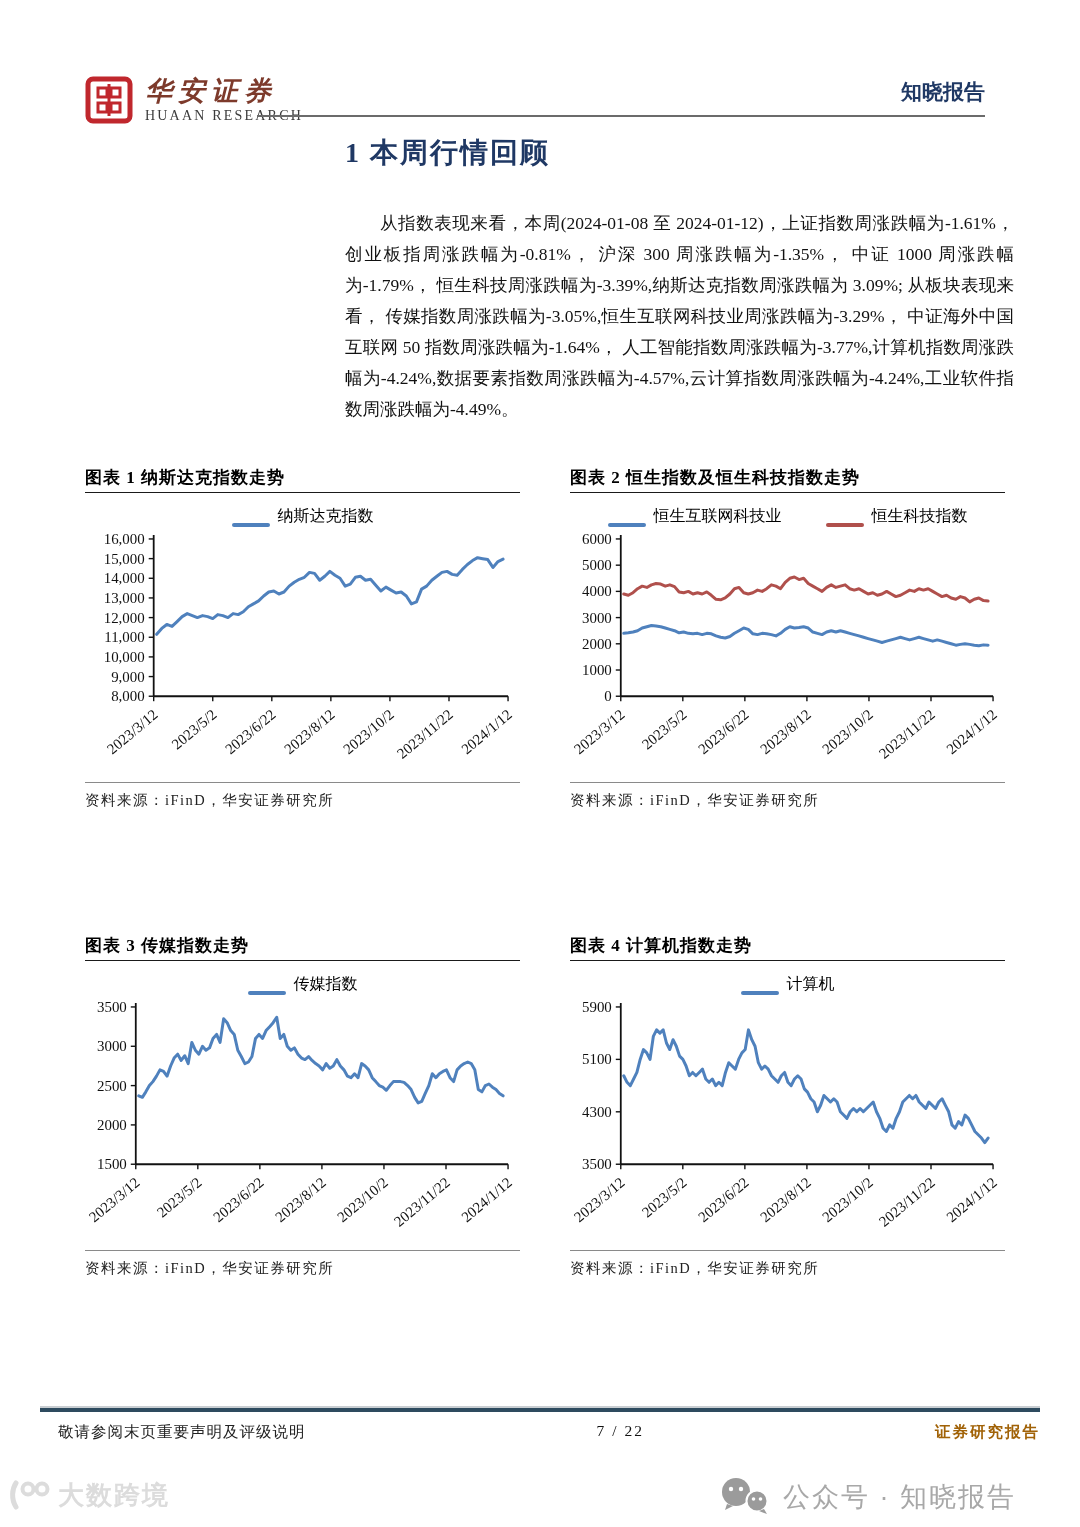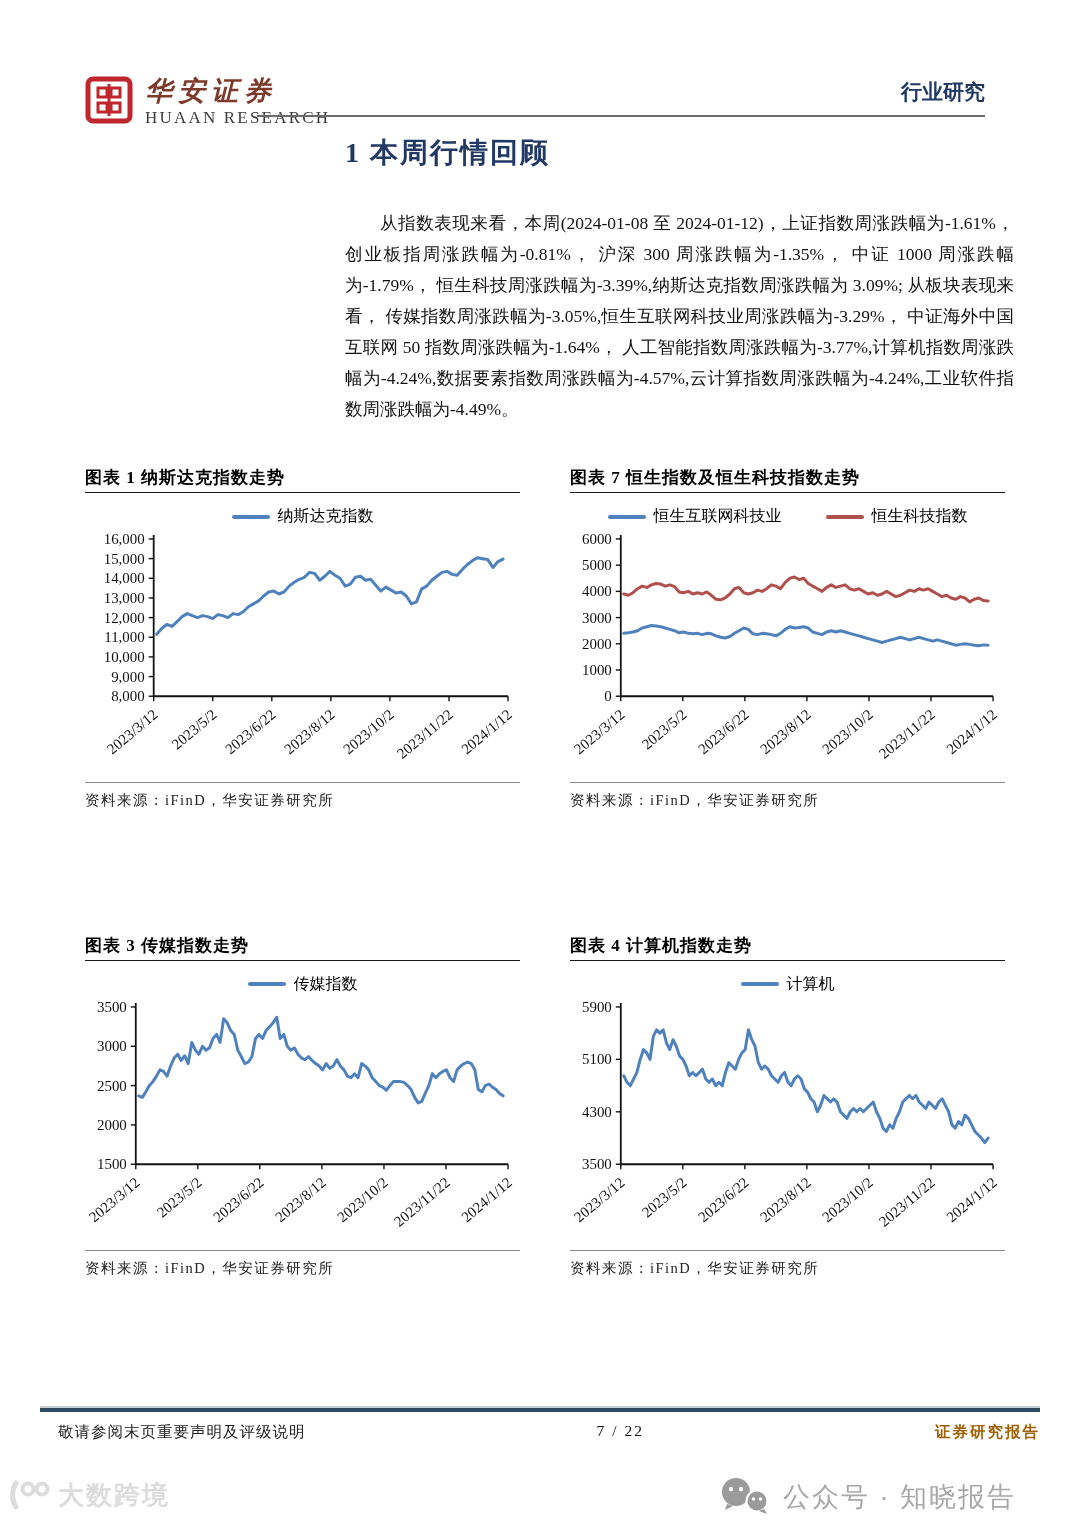--- a/index.html
+++ b/index.html
@@ -5,38 +5,38 @@
   html,body{margin:0;padding:0;background:#ffffff;}
   body{width:1080px;height:1527px;position:relative;overflow:hidden;
        font-family:"Liberation Serif",serif;color:#1a1a1a;}
 
   
   .header{position:absolute;left:85px;top:76px;right:95px;height:70px;}
   .logo-row{display:flex;align-items:flex-start;gap:12px;}
   .seal{width:48px;height:48px;flex:0 0 auto;}
   .logo-txt-cn{font-size:27px;font-weight:bold;color:#7d3a2b;letter-spacing:6px;
                font-style:italic;line-height:30px;}
-  .logo-txt-en{font-size:17px;color:#3c3c3c;letter-spacing:2.2px;margin-top:2px;}
+  .logo-txt-en{font-size:14px;color:#3c3c3c;letter-spacing:2.2px;margin-top:2px;}
   .header-rule{position:absolute;left:172px;right:0;top:39px;border-top:2px solid #6b6b6b;}
   .industry-label{position:absolute;right:0;top:2px;font-size:21px;font-weight:bold;color:#1f3864;}
 
   
   .section-title{position:absolute;left:345px;top:134px;font-size:28px;font-weight:bold;
                  color:#1f3864;letter-spacing:2px;}
   .intro{position:absolute;left:345px;right:66px;top:190px;font-size:17.5px;line-height:31px;
          text-align:justify;text-indent:2em;color:#111;}
 
   
   .grid{position:absolute;left:85px;right:75px;top:466px;display:grid;
         grid-template-columns:1fr 1fr;column-gap:50px;row-gap:124px;}
   figure.chart-card{margin:0;}
   figcaption{font-size:17px;font-weight:bold;color:#000;padding-bottom:3px;
              border-bottom:1.5px solid #1a1a1a;letter-spacing:1px;}
   .legend{display:flex;justify-content:center;gap:44px;margin:13px 0 2px;font-size:16px;color:#000;}
-  .legend-item{display:flex;align-items:center;}
+  .legend-item{display:flex;align-items:flex-end;}
   .swatch{width:38px;height:4px;display:inline-block;margin-right:8px;border-radius:2px;}
   svg.chart{display:block;width:100%;height:auto;overflow:visible;
             font-family:"Liberation Serif",serif;}
   .source{border-top:1px solid #8a8a8a;margin-top:2px;padding-top:8px;font-size:14.5px;
           color:#222;letter-spacing:1.5px;}
 
   
   .footer-rule{position:absolute;left:40px;right:40px;top:1406px;height:4px;background:#2e4b5f;
                border-top:2px solid #c9ced2;}
   .footer-row{position:absolute;left:58px;right:40px;top:1422px;display:flex;
@@ -64,21 +64,21 @@
       <rect x="13" y="27" width="9" height="9" fill="none" stroke="#c0272d" stroke-width="3"></rect>
       <rect x="26" y="27" width="9" height="9" fill="none" stroke="#c0272d" stroke-width="3"></rect>
       <line x1="24" y1="8" x2="24" y2="40" stroke="#c0272d" stroke-width="3"></line>
     </svg>
     <div>
       <div class="logo-txt-cn">华安证券</div>
       <div class="logo-txt-en">HUAAN RESEARCH</div>
     </div>
   </div>
   <div class="header-rule"></div>
-  <div class="industry-label">行业研究</div>
+  <div class="industry-label">知晓报告</div>
 </div>
 
 <div class="section-title">1 本周行情回顾</div>
 <p class="intro">从指数表现来看，本周(2024-01-08 至 2024-01-12)，上证指数周涨跌幅为-1.61%， 创业板指周涨跌幅为-0.81%， 沪深 300 周涨跌幅为-1.35%， 中证 1000 周涨跌幅为-1.79%， 恒生科技周涨跌幅为-3.39%,纳斯达克指数周涨跌幅为 3.09%; 从板块表现来看， 传媒指数周涨跌幅为-3.05%,恒生互联网科技业周涨跌幅为-3.29%， 中证海外中国互联网 50 指数周涨跌幅为-1.64%， 人工智能指数周涨跌幅为-3.77%,计算机指数周涨跌幅为-4.24%,数据要素指数周涨跌幅为-4.57%,云计算指数周涨跌幅为-4.24%,工业软件指数周涨跌幅为-4.49%。</p>
 
 <div class="grid">
 
   <figure class="chart-card">
     <figcaption>图表 1 纳斯达克指数走势</figcaption>
     <div class="legend">
@@ -121,21 +121,21 @@
         <line x1="365.6666666666667" y1="168" x2="365.6666666666667" y2="173" stroke="#111" stroke-width="1.4"></line>
         <text x="370.6666666666667" y="188" text-anchor="end" font-size="15" fill="#111" transform="rotate(-40 370.6666666666667 188)">2023/11/22</text>
         <line x1="425" y1="168" x2="425" y2="173" stroke="#111" stroke-width="1.4"></line>
         <text x="430" y="188" text-anchor="end" font-size="15" fill="#111" transform="rotate(-40 430 188)">2024/1/12</text>
         <polyline points="72.0,105.8 77.1,99.9 82.2,95.9 87.4,97.9 92.5,93.0 97.6,88.0 102.7,85.0 107.8,87.0 112.9,89.0 118.1,87.0 123.2,88.0 128.3,90.0 133.4,86.0 138.5,87.0 143.6,89.0 148.8,85.0 153.9,86.0 159.0,83.1 164.1,78.1 169.2,75.2 174.4,72.2 179.5,67.3 184.6,63.3 189.7,62.3 194.8,65.3 199.9,63.3 205.1,57.4 210.2,53.5 215.3,50.5 220.4,48.5 225.5,43.6 230.6,44.6 235.8,51.5 240.9,47.5 246.0,42.6 251.1,46.5 256.2,49.5 261.4,57.4 266.5,55.4 271.6,48.5 276.7,47.5 281.8,51.5 286.9,50.5 292.1,56.4 297.2,62.3 302.3,58.4 307.4,61.4 312.5,64.3 317.6,63.3 322.8,67.3 327.9,75.2 333.0,73.2 338.1,60.4 343.2,57.4 348.4,51.5 353.5,47.5 358.6,43.6 363.7,42.6 368.8,45.6 373.9,46.5 379.1,40.6 384.2,35.7 389.3,31.7 394.4,28.8 399.5,29.8 404.6,30.7 409.8,38.6 414.9,32.7 420.0,30.3" fill="none" stroke="#4f81bd" stroke-width="3" stroke-linejoin="round" stroke-linecap="round"></polyline>
       </svg>
     <div class="source">资料来源：iFinD，华安证券研究所</div>
   </figure>
 
   <figure class="chart-card">
-    <figcaption>图表 7 恒生指数及恒生科技指数走势</figcaption>
+    <figcaption>图表 2 恒生指数及恒生科技指数走势</figcaption>
     <div class="legend">
         <span class="legend-item">
           <span class="swatch" style="background: rgb(79, 129, 189);"></span>
           <span>恒生互联网科技业</span>
         </span>
         <span class="legend-item">
           <span class="swatch" style="background: rgb(176, 80, 76);"></span>
           <span>恒生科技指数</span>
         </span>
       </div>

